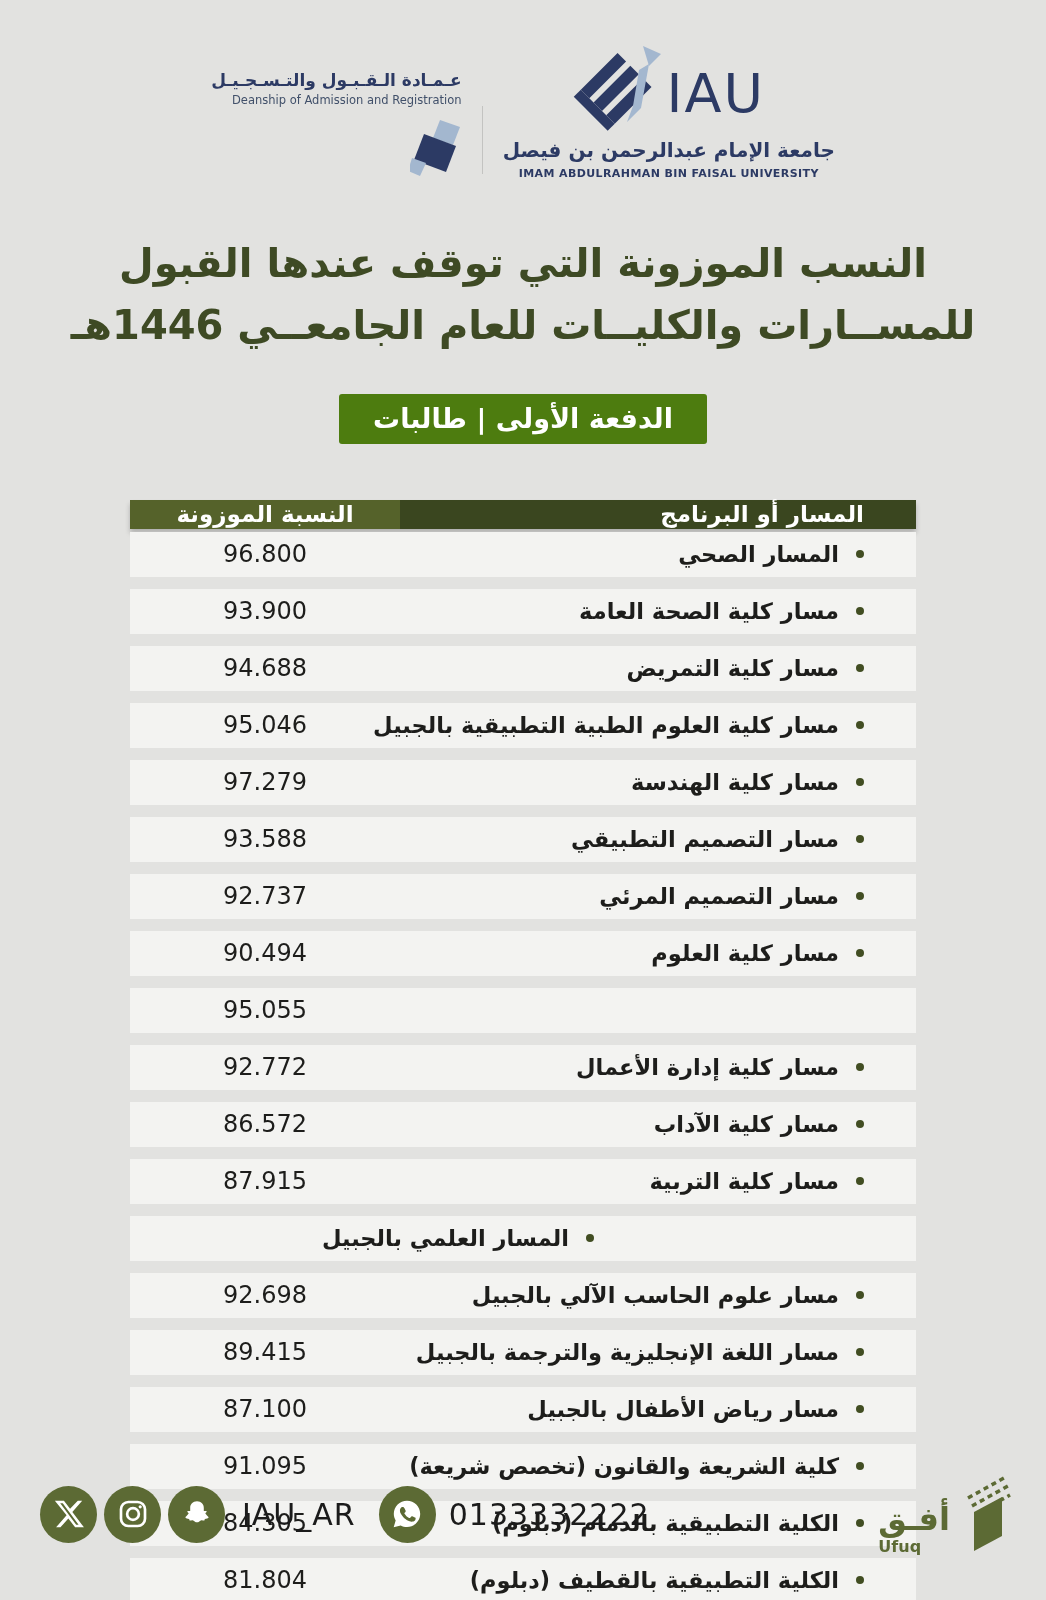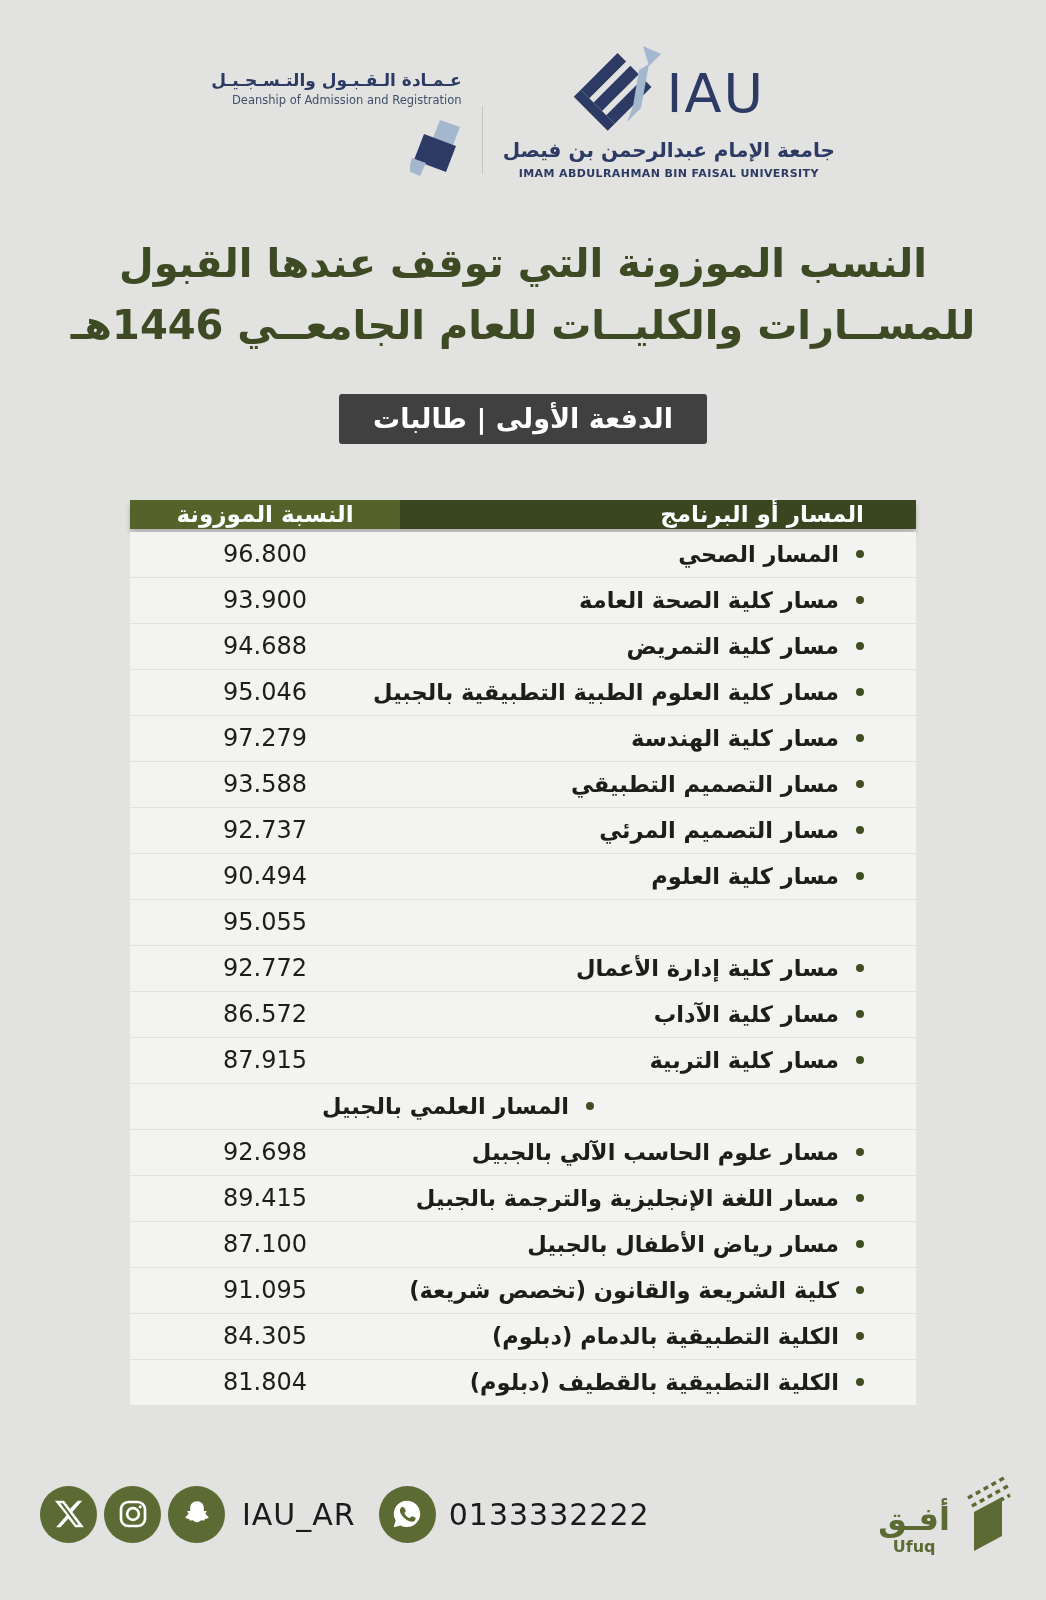--- a/index.html
+++ b/index.html
@@ -35,33 +35,33 @@
 
   
   .title {
     margin-top:52px; text-align:center; direction:rtl;
     color:#3e4a24; font-weight:bold; font-size:40px; line-height:1.55;
   }
 
   
   .badge-wrap { display:flex; justify-content:center; margin-top:38px; }
   .badge {
-    background:#404040; color:#ffffff; direction:rtl;
+    background:#4d7c0f; color:#ffffff; direction:rtl;
     font-size:27px; font-weight:bold;
     padding:8px 34px; border-radius:3px; line-height:1.25;
   }
 
   
   .table { width:786px; margin:56px auto 0 auto; }
   .thead { display:flex; height:29px; box-shadow:0 4px 5px rgba(0,0,0,.22); }
   .th { color:#ffffff; font-weight:bold; font-size:23px; display:flex; align-items:center; }
   .th-ratio { width:270px; background:#55622a; justify-content:center; }
   .th-program { width:516px; background:#3a461f; direction:rtl; padding-right:52px; }
   .tbody { margin-top:3px; }
-  .row { display:flex; height:45px; margin-bottom:1px; background:#f3f3f1; }
+  .row { display:flex; height:45px; margin-bottom:12px; background:#f3f3f1; }
   .cell { display:flex; align-items:center; }
   .ratio { width:270px; justify-content:center; font-size:24px; color:#1d1d1b; }
   .program { width:516px; direction:rtl; padding-right:52px; gap:17px; }
   .bullet { width:8px; height:8px; border-radius:50%; background:#414d22; flex:0 0 auto; }
   .ptext { font-weight:bold; font-size:22.5px; color:#1d1d1b; white-space:nowrap; }
 
   
   .footer {
     position:absolute; left:40px; right:34px; bottom:40px;
     display:flex; justify-content:space-between; align-items:center; direction:ltr;
@@ -69,21 +69,21 @@
   .social { display:flex; align-items:center; gap:7px; }
   .circle {
     width:57px; height:57px; border-radius:50%;
     background:#5c6a34; display:flex; align-items:center; justify-content:center;
     flex:0 0 auto;
   }
   .circle svg { width:32px; height:32px; }
   .handle { font-size:30px; color:#1b1b1b; margin:0 16px 0 10px; letter-spacing:1px; }
   .phone { font-size:30px; color:#1b1b1b; margin-left:6px; letter-spacing:1px;text-align:center; }
   .ufuq { display:flex; align-items:flex-end; gap:4px; }
-  .ufuq-text { text-align:center; padding-bottom:4px;margin-top:20px; }
+  .ufuq-text { text-align:left; padding-bottom:4px;margin-top:20px; }
   .ufuq-ar { color:#5c6a34; font-weight:bold; font-size:32px; direction:rtl; line-height:1; }
   .ufuq-en { color:#5c6a34; font-weight:bold; font-size:16px; margin-top:2px; }
   .ufuq-mark { width:58px; height:92px; }
 </style>
 </head>
 <body>
 
 <div class="logos">
   <div class="deanship">
     <div class="deanship-text">

